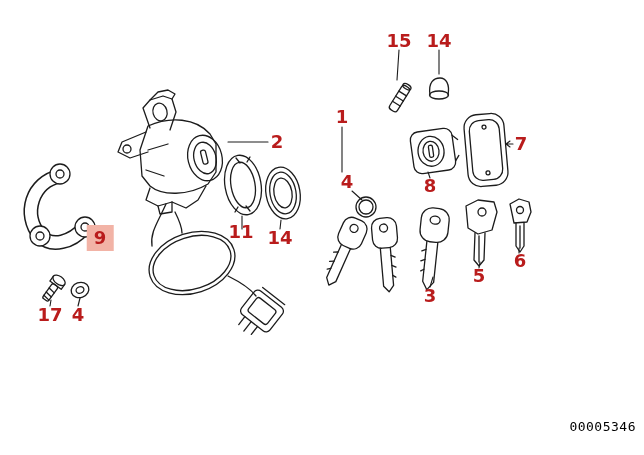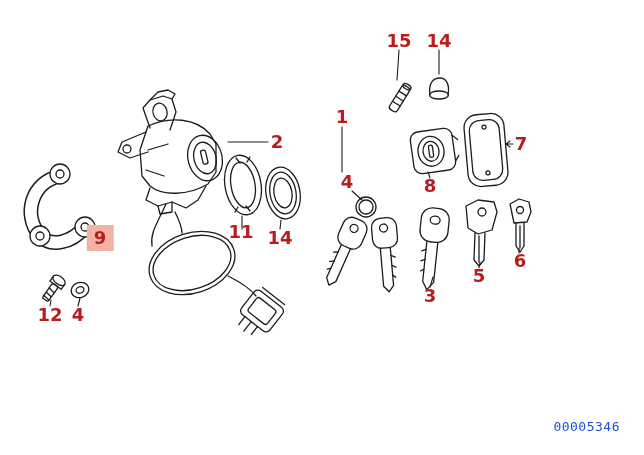--- a/index.html
+++ b/index.html
@@ -21,26 +21,26 @@
     line-height: 1;
     user-select: none;
     white-space: nowrap;
   }
   .label.boxed {
     padding: 4px 7px;
     background: #f2b3a6; 
   }
   .doc-number {
     position: absolute;
-    right: 24px;
+    right: 8px;
     bottom: 21px;
     font-family: "DejaVu Sans Mono", monospace;
     font-size: 13px;
     letter-spacing: 0.5px;
-    color: #1d4ed8;
+    color: #000000;
   }
 </style>
 </head>
 <body>
 
 <div class="canvas">
 
   <svg width="644" height="455" viewBox="0 0 644 455">
     <g stroke="#1c1c1c" fill="none" stroke-width="1.3" stroke-linecap="round" stroke-linejoin="round">
 
@@ -202,20 +202,20 @@
   <div class="label" style="left:520px;top:261px">6</div>
   <div class="label" style="left:521px;top:144px">7</div>
   <div class="label" style="left:430px;top:186px">8</div>
 
   <div class="label boxed" style="left: 100px; top: 238px; background-color: rgb(242, 179, 166);">
     <span>9</span>
   </div>
 
   <div class="label" style="left:280px;top:238px">14</div>
   <div class="label" style="left:241px;top:232px">11</div>
-  <div class="label" style="left:50px;top:315px">12</div>
+  <div class="label" style="left:50px;top:315px">17</div>
   <div class="label" style="left:78px;top:315px">4</div>
   <div class="label" style="left:439px;top:41px">14</div>
   <div class="label" style="left:399px;top:41px">15</div>
 
   <div class="doc-number">00005346</div>
 
 </div>
 
 </body></html>

